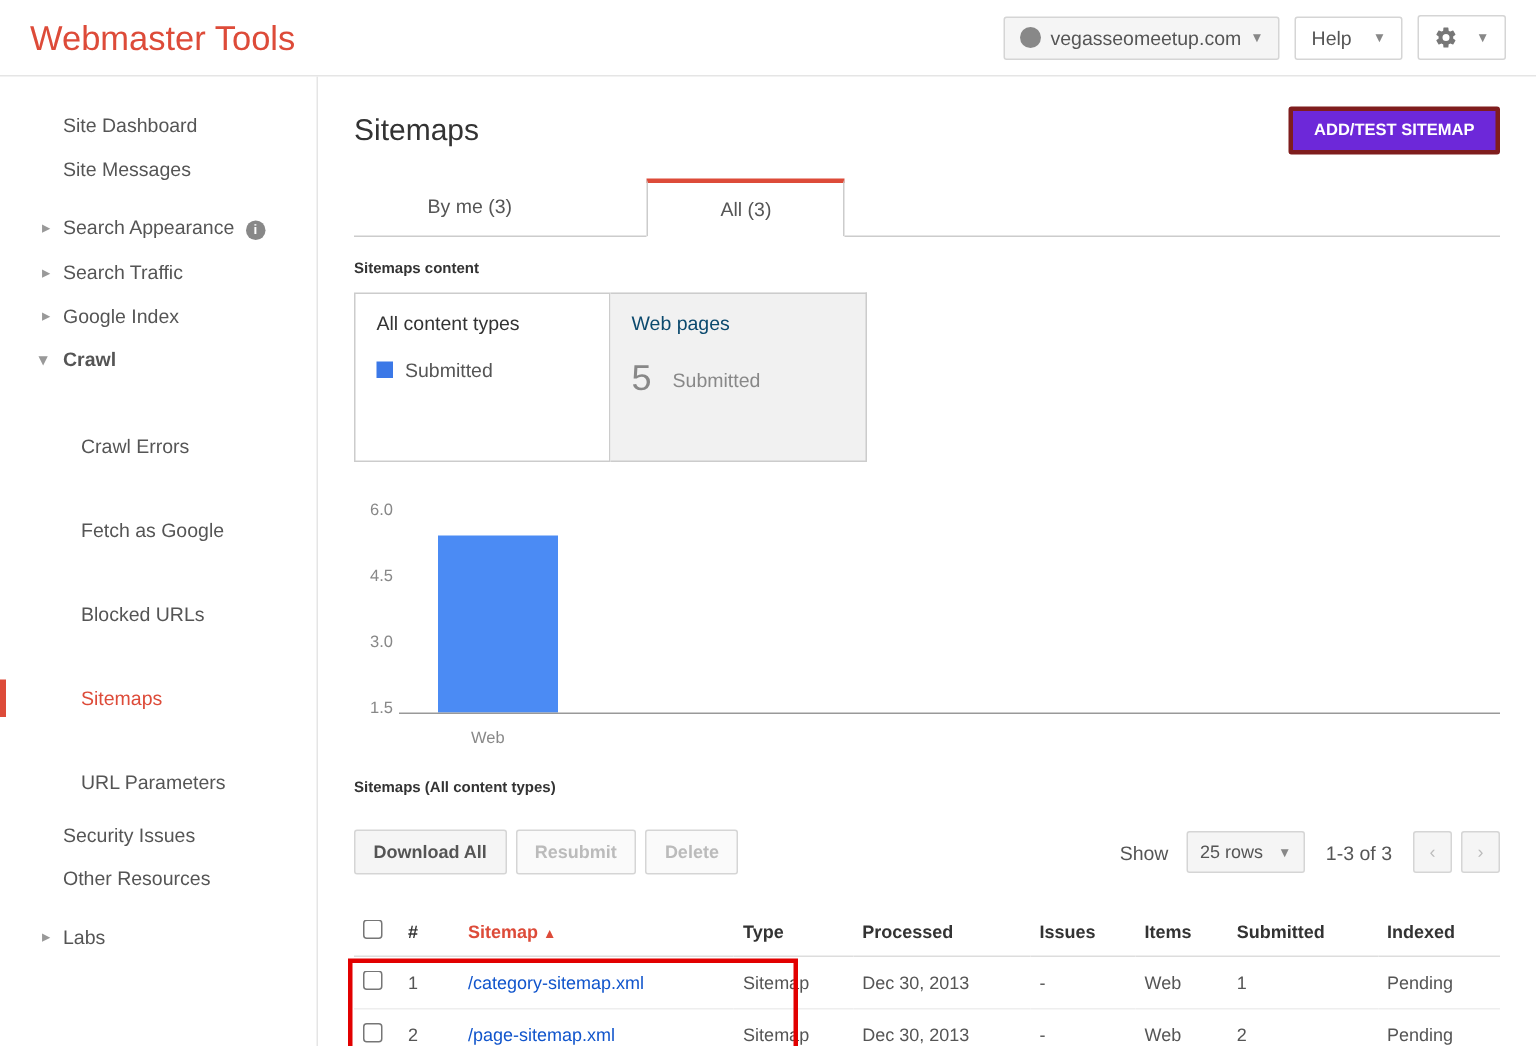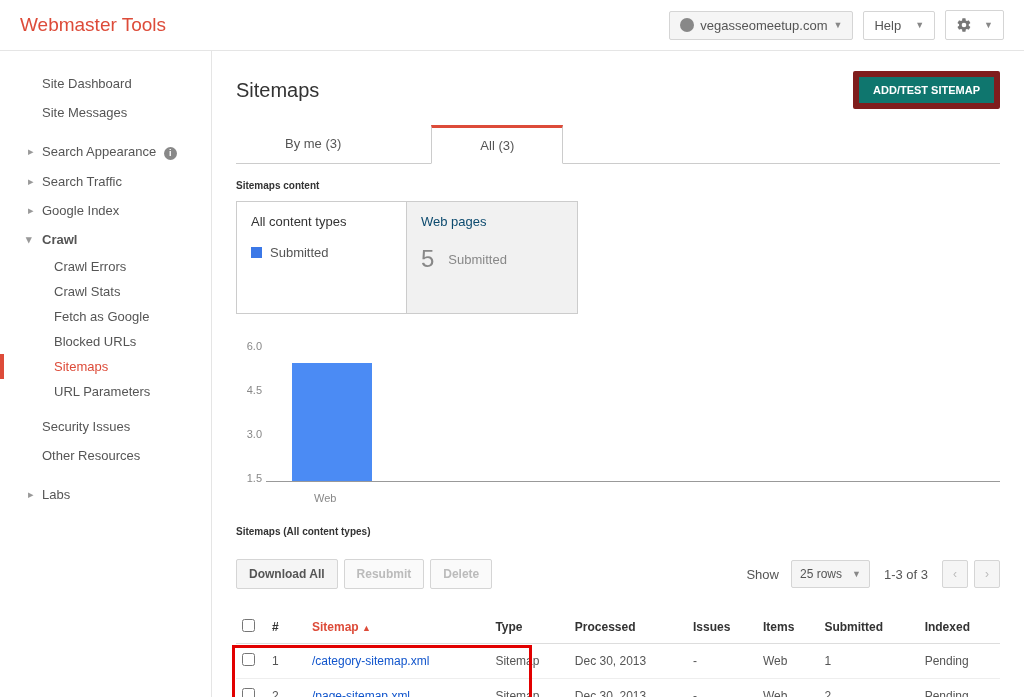--- a/index.html
+++ b/index.html
@@ -1,38 +1,38 @@
 <!DOCTYPE html>
 <html><head>
 <meta charset="utf-8">
 <style>
 * { box-sizing: border-box; margin: 0; padding: 0; }
 body { font-family: Arial, sans-serif; font-size: 13px; color: #555; background: #fff; }
 .topbar { display: flex; align-items: center; padding: 10px 20px; border-bottom: 1px solid #e5e5e5; }
-.logo { color: #dd4b39; font-size: 19px; font-weight: normal; flex: 1; }
+.logo { color: #dd4b39; font-size: 23px; font-weight: normal; flex: 1; }
 .site-selector { border: 1px solid #d5d5d5; border-radius: 2px; padding: 6px 10px; display: flex; align-items: center; gap: 6px; margin-right: 10px; color: #555; background: #f5f5f5; }
 .site-selector .wp-icon { width: 14px; height: 14px; background: #888; border-radius: 50%; display: inline-block; position: relative; }
 .help-btn { border: 1px solid #d5d5d5; border-radius: 2px; padding: 6px 10px; display: flex; align-items: center; gap: 14px; margin-right: 10px; color: #555; background: #fff; }
 .gear-btn { border: 1px solid #d5d5d5; border-radius: 2px; padding: 6px 10px; display: flex; align-items: center; gap: 12px; background: #fff; }
 .gear-icon-svg { width: 16px; height: 16px; fill: #777; }
 .caretdown { font-size: 9px; color: #888; }
 .container { display: flex; }
 .sidebar { width: 212px; border-right: 1px solid #e5e5e5; padding: 18px 0; }
 .sidebar-item { padding: 7px 18px 7px 42px; color: #555; cursor: pointer; position: relative; }
 .sidebar-item.has-chevron::before { content: "▸"; position: absolute; left: 28px; color: #999; font-size: 11px; top: 8px; }
 .sidebar-item.expanded::before { content: "▾"; position: absolute; left: 26px; color: #999; font-size: 11px; top: 8px; }
 .sidebar-item.bold { font-weight: bold; padding-left: 42px; }
-.sidebar-sub { padding: 5px 18px 5px 54px; color: #555; cursor: pointer; }
+.sidebar-sub { padding: 5px 18px 5px 54px; color: #555; cursor: pointer; margin-top: 31px; }
 .sidebar-sub.active { color: #dd4b39; position: relative; }
 .sidebar-sub.active::before { content: ""; position: absolute; left: 0; top: 0; bottom: 0; width: 4px; background: #dd4b39; }
 .info-icon-circ { display: inline-block; width: 13px; height: 13px; background: #888; border-radius: 50%; color: #fff; text-align: center; line-height: 13px; font-size: 9px; margin-left: 4px; font-weight: bold;}
 .main { flex: 1; padding: 20px 24px; }
 .page-header { display: flex; align-items: center; margin-bottom: 16px; }
 .page-title { font-size: 20px; font-weight: normal; color: #333; flex: 1; }
-.red-btn { background: #0f766e; color: #fff; border: 6px solid #7f1d1d; padding: 7px 14px; font-weight: bold; font-size: 11px; border-radius: 2px; cursor: pointer; }
+.red-btn { background: #6d28d9; color: #fff; border: 3px solid #7f1d1d; padding: 7px 14px; font-weight: bold; font-size: 11px; border-radius: 2px; cursor: pointer; }
 .tabs { display: flex; border-bottom: 1px solid #ccc; gap: 41px; }
 .tab { padding: 10px 48px; color: #555; cursor: pointer; border: 1px solid transparent; border-bottom: none; }
 .tab.active { border: 1px solid #ccc; border-top: 3px solid #dd4b39; border-bottom: 1px solid #fff; margin-bottom: -1px; background: #fff; }
 .section-title { margin: 16px 0 10px 0; font-weight: bold; color: #333; font-size: 10px; }
 .content-cards { display: flex; }
 .content-card { width: 171px; padding: 12px 14px 40px 14px; border: 1px solid #ccc; }
 .content-card.active { background: #fff; }
 .content-card:not(.active) { background: #f1f1f1; border-left: none; }
 .card-title { margin-bottom: 16px; color: #333; }
 .card-title.muted { color: #0c4a6e; }
@@ -91,21 +91,20 @@
     <div class="sidebar-item">Site Dashboard</div>
     <div class="sidebar-item">Site Messages</div>
     <div class="sidebar-item has-chevron" style="margin-top:10px">
       <span>Search Appearance</span>
       <span class="info-icon-circ">i</span>
     </div>
     <div class="sidebar-item has-chevron">Search Traffic</div>
     <div class="sidebar-item has-chevron">Google Index</div>
     <div class="sidebar-item bold expanded">Crawl</div>
     <div class="sidebar-sub">Crawl Errors</div>
-    <div class="sidebar-sub">Crawl Stats</div>
     <div class="sidebar-sub">Fetch as Google</div>
     <div class="sidebar-sub">Blocked URLs</div>
     <div class="sidebar-sub active">Sitemaps</div>
     <div class="sidebar-sub">URL Parameters</div>
     <div class="sidebar-item" style="margin-top:8px">Security Issues</div>
     <div class="sidebar-item">Other Resources</div>
     <div class="sidebar-item has-chevron" style="margin-top:10px">Labs</div>
   </div>
 
   <div class="main">

